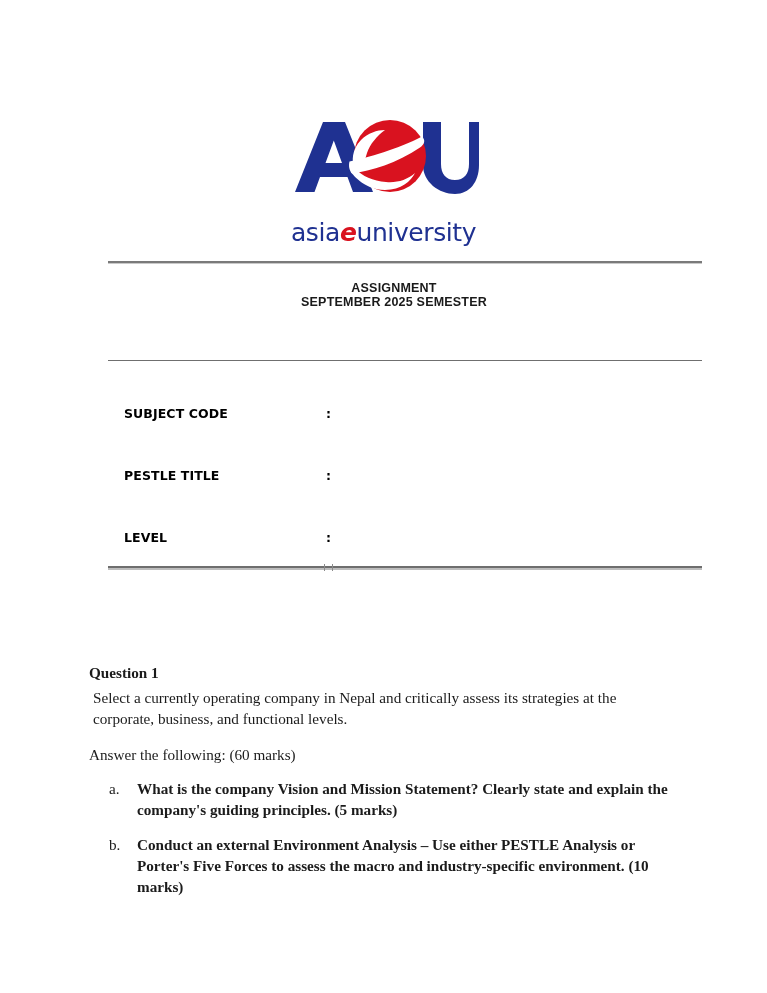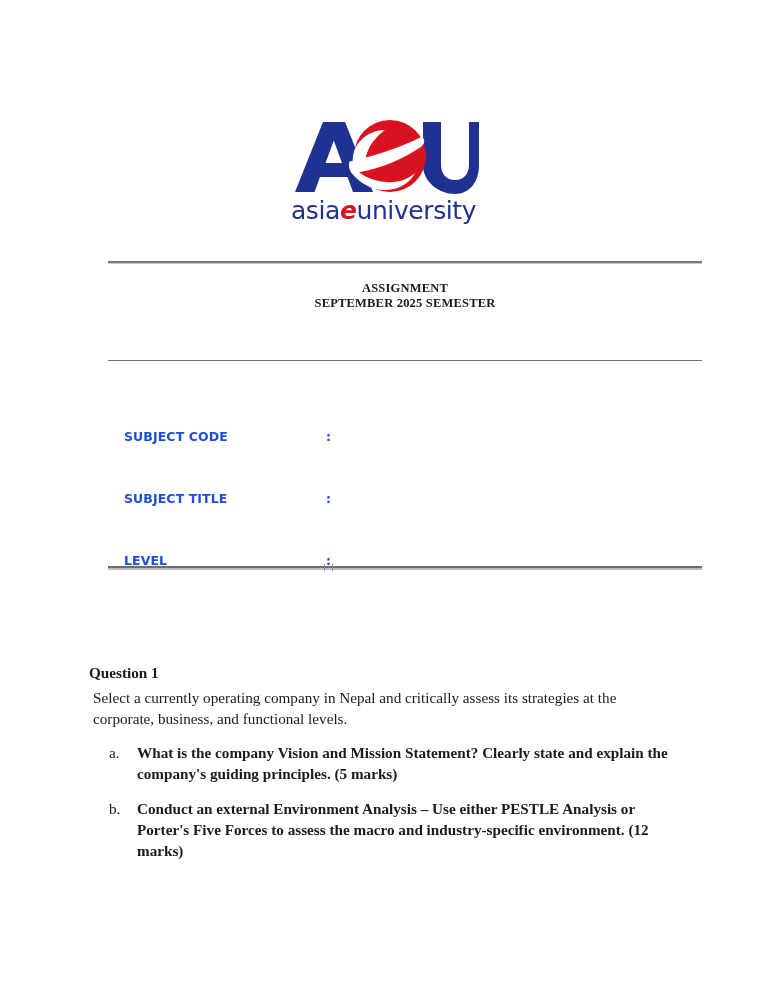--- a/index.html
+++ b/index.html
@@ -25,20 +25,21 @@
 
   
   .logo-block {
     position: absolute;
     left: 0;
     top: 118px;
     width: 767px;
     display: flex;
     flex-direction: column;
     align-items: center;
+    gap: 22px;
   }
   .logo-mark {
     position: relative;
     width: 190px;
     height: 78px;
   }
   .logo-mark svg { display: block; }
   .logo-word {
     margin-top: 2px;
     font-family: "DejaVu Sans", "Liberation Sans", sans-serif;
@@ -80,49 +81,49 @@
     width: 1px;
     height: 7px;
     background: #8a8a8a;
   }
   .rule-tick.t1 { left: 324px; }
   .rule-tick.t2 { left: 332px; }
 
   
   .doc-headings {
     position: absolute;
-    left: 108px;
+    left: 97px;
     top: 281px;
     width: 594px;
     text-align: center;
-    font-family: Liberation Serif, serif;
+    font-family: Liberation Sans, sans-serif;
   }
   .doc-headings .h-line {
     font-size: 12.5px;
     font-weight: 700;
     letter-spacing: 0.2px;
     color: #1a1a1a;
   }
   .doc-headings .h-line + .h-line { }
 
   
   .meta {
     position: absolute;
     left: 124px;
     top: 382px;
     width: 578px;
     font-family: "DejaVu Sans", "Liberation Sans", sans-serif;
   }
   .meta-row {
     display: flex;
-    align-items: flex-end;
+    align-items: center;
     height: 62px;
     font-size: 12.5px;
     font-weight: 700;
-    color: #1d4ed8;
+    color: #000000;
     letter-spacing: 0.1px;
   }
   .meta-label { width: 202px; flex: none; }
   .meta-colon { width: 15px; flex: none; }
   .meta-value { flex: 1 1 auto; }
 
   
   .qbody {
     position: absolute;
     left: 89px;
@@ -201,40 +202,41 @@
 
   <div class="meta">
 
     <div class="meta-row">
       <div class="meta-label">SUBJECT CODE</div>
       <div class="meta-colon">:</div>
       <div class="meta-value"></div>
     </div>
 
     <div class="meta-row">
-      <div class="meta-label">SUBJECT TITLE</div>
+      <div class="meta-label">PESTLE TITLE</div>
       <div class="meta-colon">:</div>
     </div>
 
     <div class="meta-row">
       <div class="meta-label">LEVEL</div>
       <div class="meta-colon">:</div>
     </div>
 
   </div>
 
   <div class="qbody">
     <p class="q-title">Question 1</p>
     <p class="q-intro">Select a currently operating company in Nepal and critically assess its strategies at the corporate, business, and functional levels.</p>
+    <p class="q-answer">Answer the following:  (60 marks)</p>
 
     <ul class="q-list">
       <li class="q-list-item">
         <span class="q-marker">a.</span>
         <span class="q-text">What is the company Vision and Mission Statement?  Clearly state and explain the company's guiding principles. (5 marks)</span>
       </li>
       <li class="q-list-item">
         <span class="q-marker">b.</span>
-        <span class="q-text">Conduct an external Environment Analysis – Use either PESTLE Analysis or Porter's Five Forces to assess the macro and industry-specific environment. (12 marks)</span>
+        <span class="q-text">Conduct an external Environment Analysis – Use either PESTLE Analysis or Porter's Five Forces to assess the macro and industry-specific environment. (10 marks)</span>
       </li>
     </ul>
   </div>
 
 </div>
 
 </body></html>

